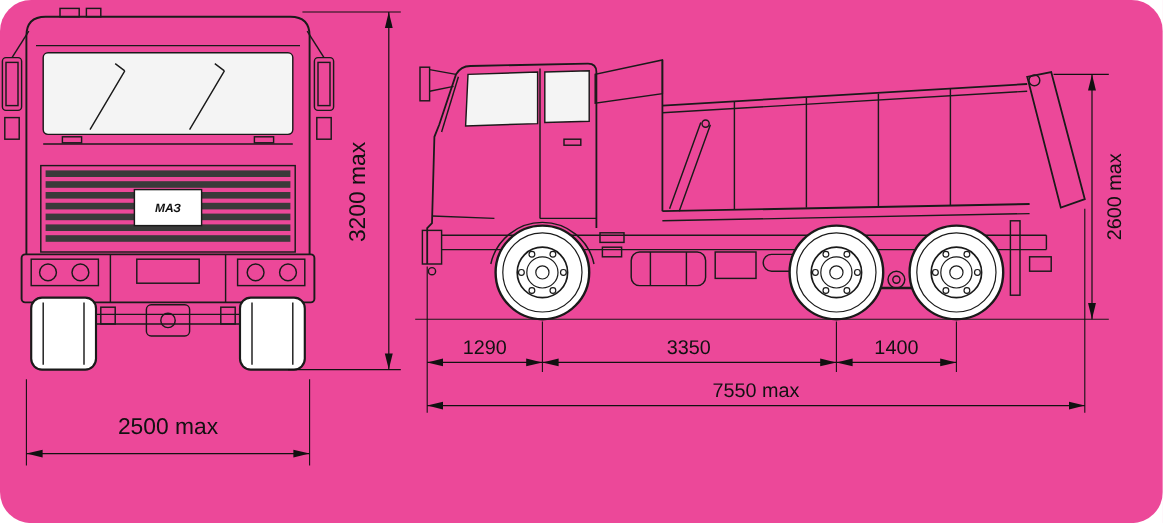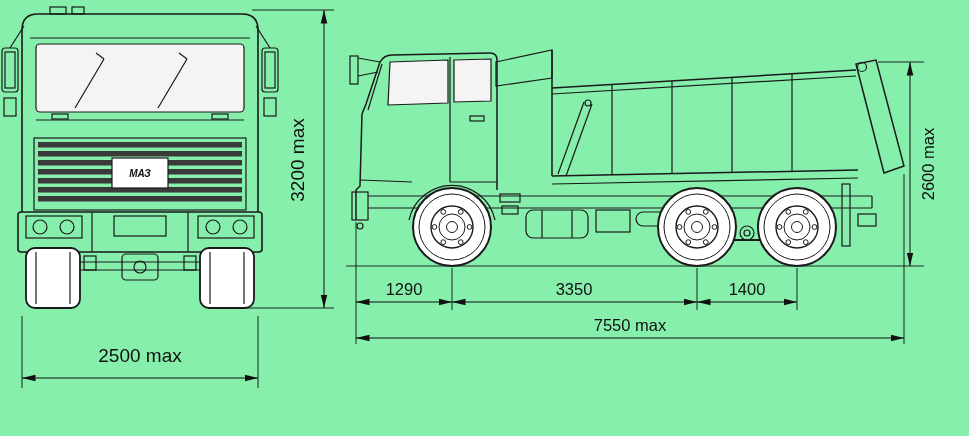--- a/index.html
+++ b/index.html
@@ -1,16 +1,16 @@
 <!DOCTYPE html>
 <html><head>
 <meta charset="utf-8">
 <style>
   html,body{margin:0;padding:0;background:#ffffff;}
-  .canvas{position:relative;width:969px;height:436px;background:#86efac;overflow:hidden;}
+  .canvas{position:relative;width:969px;height:436px;background:#ec4899;overflow:hidden;border-radius:26px;}
   svg{display:block;}
   .dim-label{font-family:"Liberation Sans", sans-serif;font-size:19px;fill:#111;}
   .dim-label-small{font-family:"Liberation Sans", sans-serif;font-size:16.5px;fill:#111;}
   .logo-text{font-family:"Liberation Sans", sans-serif;font-size:10px;font-weight:bold;font-style:italic;fill:#111;}
 </style>
 </head>
 <body>
 
 <div class="canvas">
 <svg width="969" height="436" viewBox="0 0 969 436" xmlns="http://www.w3.org/2000/svg">

